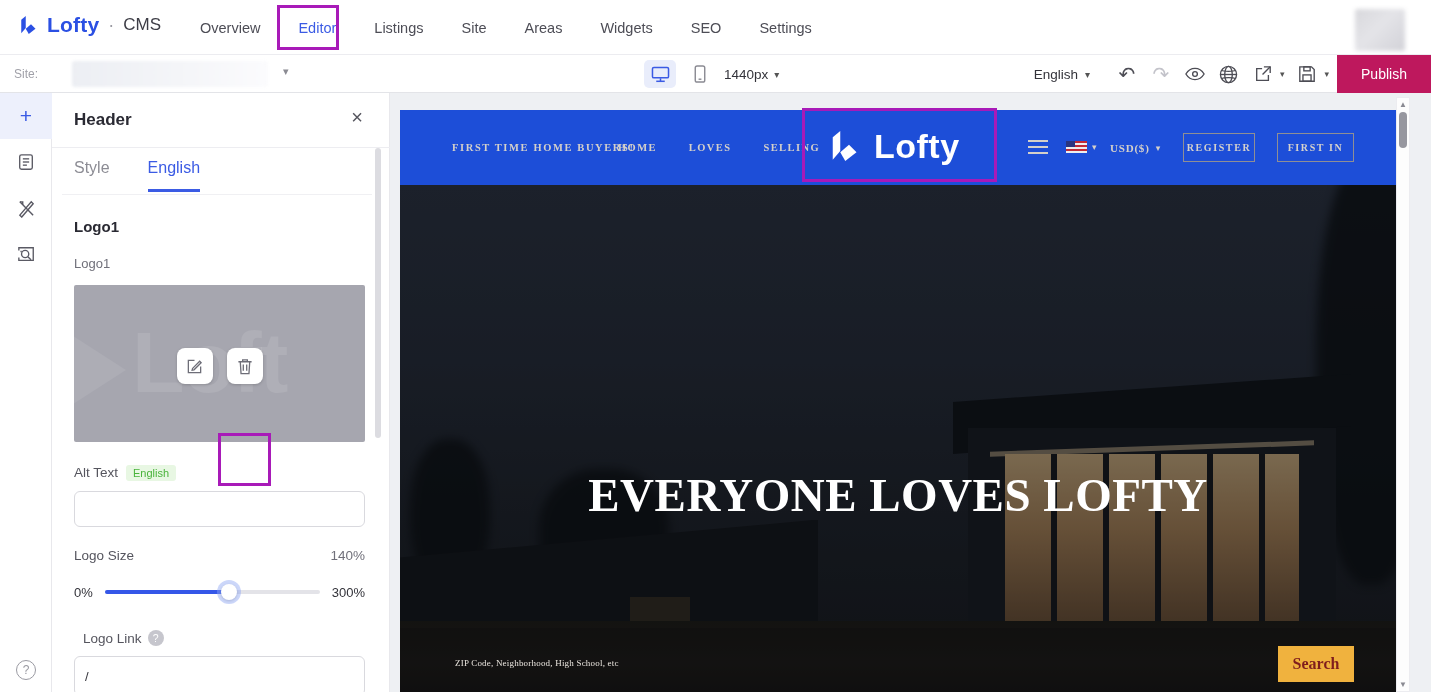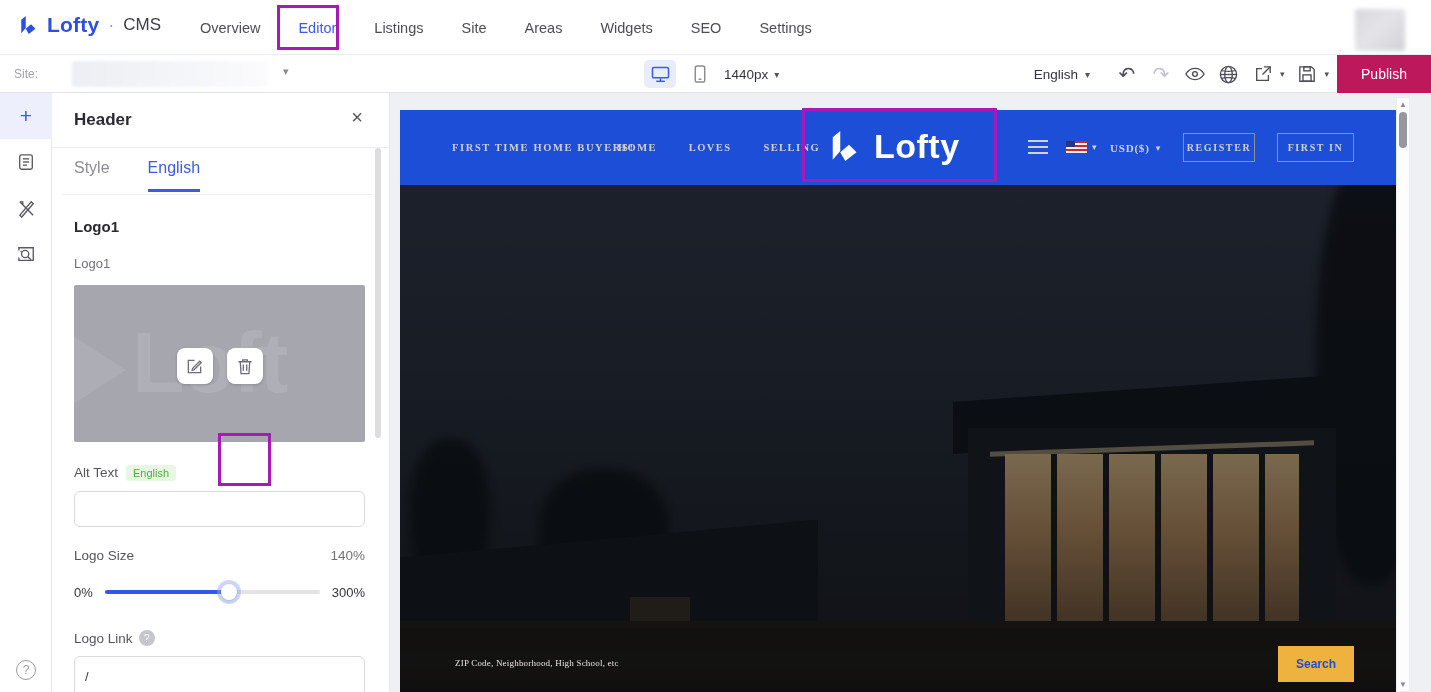--- a/index.html
+++ b/index.html
@@ -82,21 +82,21 @@
     border-radius:6px; font-size:13px; color:#33333a; padding:0 10px; background:#fff; outline:none; }
   .alt-input { top:398px; }
   .size-row { position:absolute; left:22px; top:455px; width:291px; display:flex; justify-content:space-between; }
   .size-val { font-size:13.5px; color:#70707a; }
   .slider-row { position:absolute; left:22px; top:489px; width:291px; height:20px; display:flex; align-items:center; }
   .slider-min,.slider-max { font-size:13px; color:#33333a; }
   .slider-track { position:relative; flex:1; height:4px; background:#e3e3e8; border-radius:2px; margin:0 12px; cursor:pointer; }
   .slider-fill { position:absolute; left:0; top:0; height:4px; width:58%; background:#3557e8; border-radius:2px; }
   .slider-thumb { position:absolute; left:58%; top:50%; transform:translate(-50%,-50%); width:16px; height:16px;
     background:#fff; border-radius:50%; box-shadow:0 0 0 4px rgba(142,166,245,.45), 0 1px 3px rgba(0,0,0,.25); cursor:grab; }
-  .link-row { position:absolute; left:22px; top:537px; display:flex; align-items:center; gap:6px; }
+  .link-row { position:absolute; left:31px; top:537px; display:flex; align-items:center; gap:6px; }
   .q-circle { width:16px; height:16px; background:#c6c6cd; color:#fff; border-radius:50%;
     font-size:10.5px; display:flex; align-items:center; justify-content:center; cursor:pointer; }
   .link-input { top:563px; height:40px; }
   .panel-scroll { position:absolute; right:8px; top:55px; width:6px; height:290px; background:#dcdce1; border-radius:3px; cursor:pointer; }
 
   
   #preview-wrap { position:absolute; left:390px; top:93px; width:1041px; height:599px; background:#eef0f3; }
   #canvas { position:absolute; left:10px; top:17px; width:996px; height:582px; background:#101114; overflow:hidden; }
 
   
@@ -145,21 +145,21 @@
   .hero-overlay { position:absolute; inset:0; background:rgba(8,9,12,.40); }
 
   .hero-content { position:absolute; inset:0; z-index:5; font-family:"Liberation Serif", serif; }
   .hero-title { position:absolute; left:0; top:283px; width:100%; text-align:center;
     font-size:47px; font-weight:800; color:#fff; letter-spacing:.5px; }
   .hero-sub { position:absolute; left:38px; top:372px; width:920px; text-align:center;
     font-size:13.5px; font-weight:bold; color:#f2efe9; line-height:1.55; }
   .search-band { position:absolute; left:0; top:443px; width:996px; height:72px; background:rgba(14,14,16,.45); }
   .search-placeholder { position:absolute; left:55px; top:30px; font-size:9px; color:#e9e5de; letter-spacing:.2px; cursor:text; }
   .search-btn { position:absolute; right:42px; top:18px; width:76px; height:36px; background:#f0b23e;
-    border:none; color:#1d4ed8; font-family:Liberation Sans, sans-serif; font-size:12px; font-weight:bold; cursor:pointer; }
+    border:none; color:#7f1d1d; font-family:Liberation Serif, serif; font-size:16px; font-weight:bold; cursor:pointer; }
 
   
   .pv-scroll { position:absolute; left:1006px; top:4px; width:14px; height:595px; background:#fdfdfd; border:1px solid #ececf0; }
   .pv-arrow { position:absolute; left:0; width:12px; text-align:center; font-size:8px; color:#8a8a92; }
   .pv-up { top:2px; } .pv-down { bottom:2px; }
   .pv-thumb { position:absolute; left:2px; top:14px; width:8px; height:36px; background:#97979f; border-radius:4px; cursor:grab; }
 
   
   .anno { position:absolute; border:3px solid #a81ab8; z-index:40; pointer-events:none; }
   .anno-editor { left:277px; top:5px; width:62px; height:45px; }
@@ -415,20 +415,21 @@
             <div class="hr-mullions"></div>
           </div>
       </div>
       <div class="house-left">
         <div class="hl-window"></div>
       </div>
       <div class="ground"></div>
       <div class="hero-overlay"></div>
 
       <div class="hero-content">
+        <div class="hero-title">EVERYONE LOVES LOFTY</div>
         <div class="search-band">
           <span class="search-placeholder">ZIP Code, Neighborhood, High School, etc</span>
           <button class="search-btn">Search</button>
         </div>
       </div>
     </div>
   </div>
 
   <div class="pv-scroll">
     <div class="pv-arrow pv-up">▲</div>

